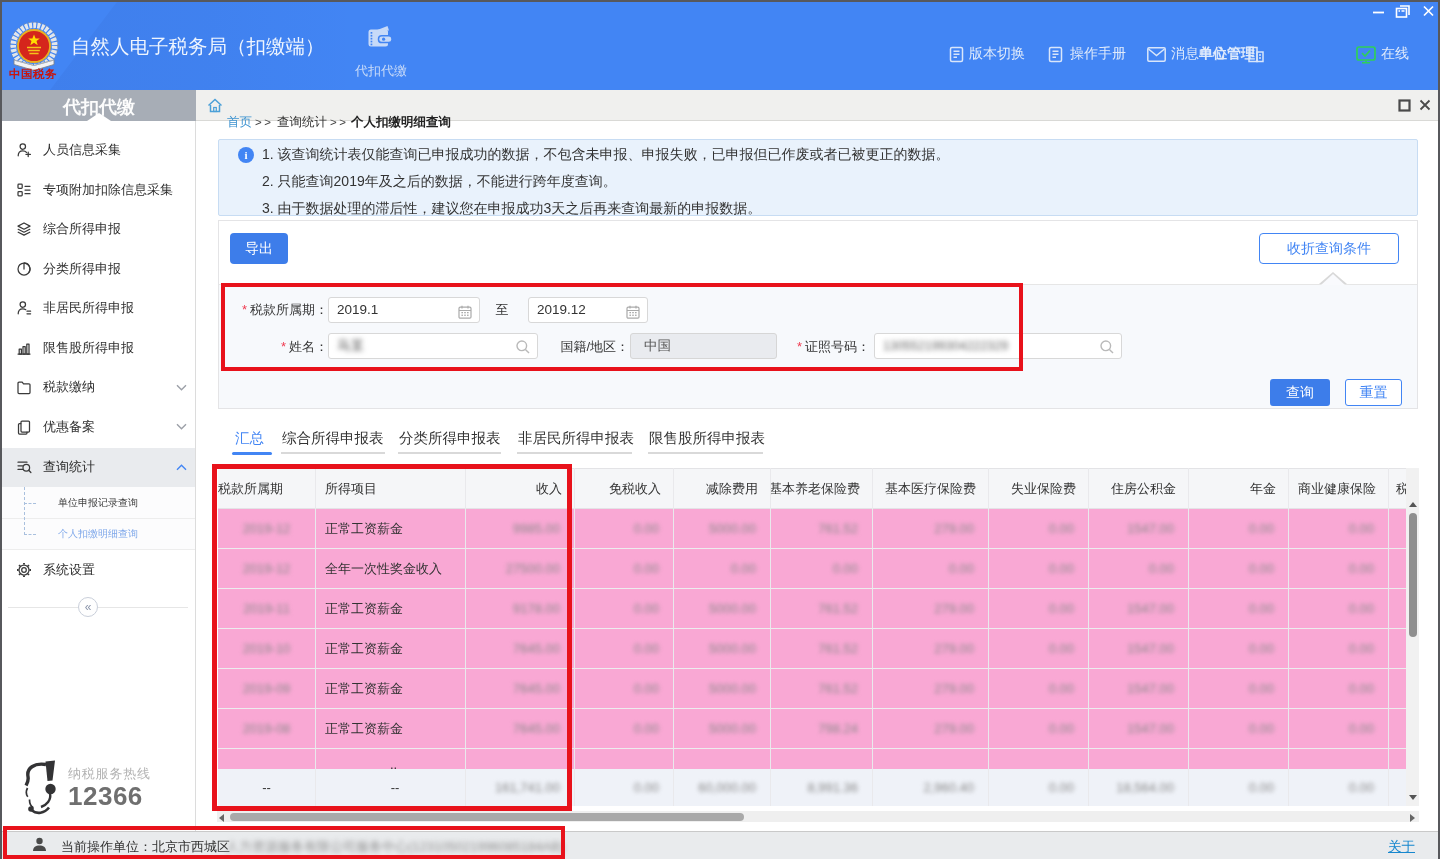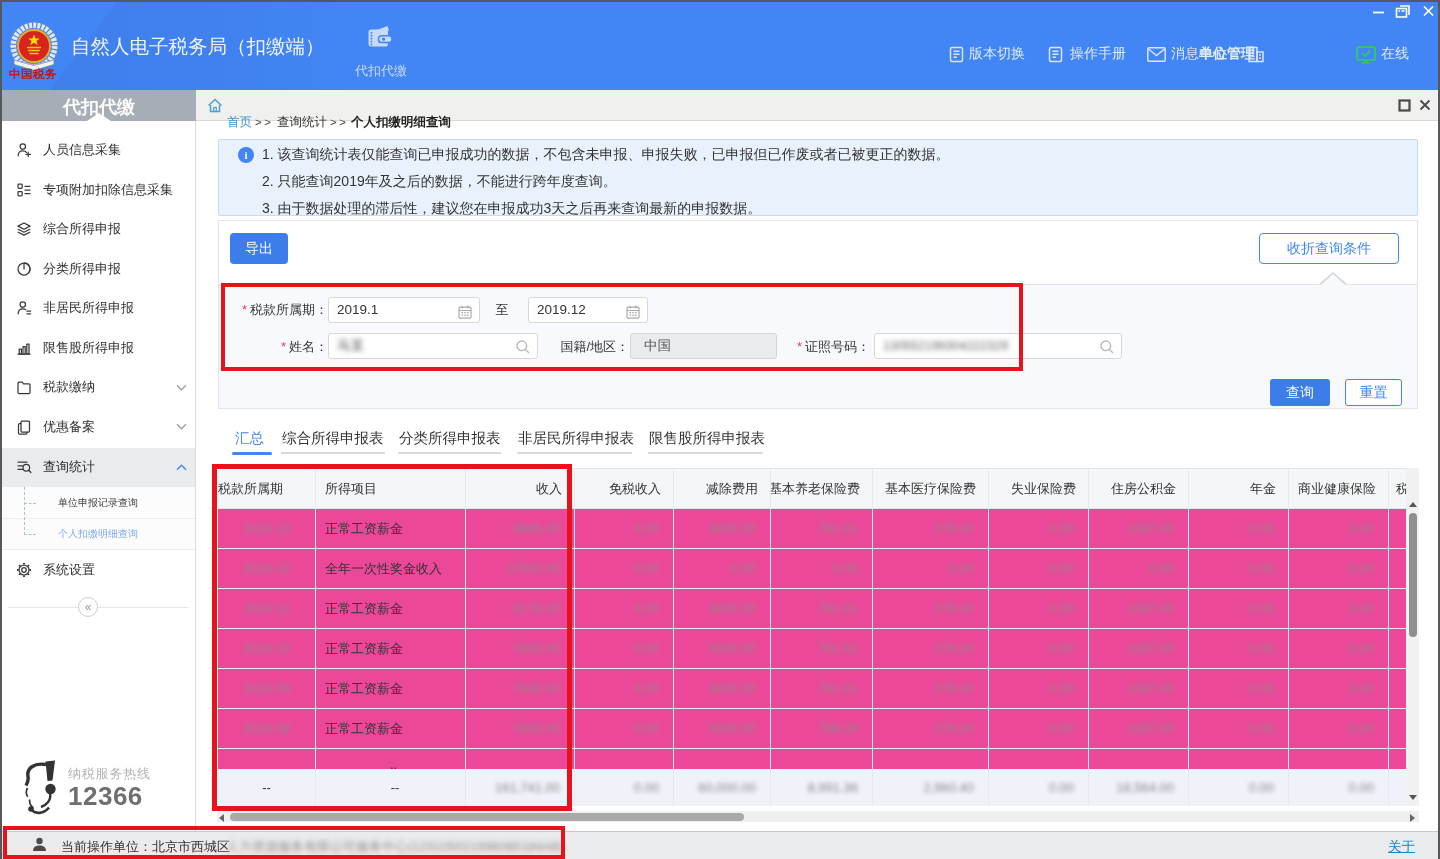--- a/index.html
+++ b/index.html
@@ -50,21 +50,21 @@
 #redbox1{left:221px;top:283px;width:802px;height:88px;border:4.5px solid #E8121B;}
 #redbox2{left:212px;top:464px;width:360px;height:347px;border:5px solid #E8121B;}
 #redbox3{left:3px;top:826px;width:562px;height:33px;border:4.5px solid #E8121B;}
 #btn-query{left:1270px;top:379px;width:60px;height:27px;background:#3D7DEA;border-radius:3px;color:#FFF;font-size:14px;text-align:center;line-height:27px;}
 #btn-reset{left:1345px;top:379px;width:57px;height:27px;background:#FFF;border:1px solid #4285F4;border-radius:3px;color:#4285F4;font-size:14px;text-align:center;line-height:25px;}
 
 .tab{top:430px;height:16px;line-height:16px;font-size:14.5px;color:#333;}
 .tabu{top:452px;height:2px;background:#D9D9D9;}
 
 #thead{left:218px;top:468px;width:1188px;height:41px;background:#F5F6F8;border-top:1px solid #E3E3E6;border-bottom:1px solid #E3E3E6;}
-.trow{left:218px;width:1188px;background:#ec4899;border-bottom:1px solid #ECECEE;}
+.trow{left:218px;width:1188px;background:#f9a8d4;border-bottom:1px solid #ECECEE;}
 #ttotal{background:#EFF2F8;border-bottom:none;}
 .cell{position:absolute;top:0;height:100%;display:flex;align-items:center;font-size:13px;color:#333;overflow:hidden;white-space:nowrap;}
 .num{justify-content:flex-end;padding-right:14px;}
 .ctr{justify-content:center;}
 .cline{width:1px;background:#E9E9EC;top:468px;height:338px;}
 
 #vsb{left:1406px;top:468px;width:13px;height:338px;background:#F1F1F1;}
 #vsb-thumb{left:1408.5px;top:513px;width:8px;height:124px;background:#8F8F8F;border-radius:4px;}
 .varr{left:1409px;width:0;height:0;border-left:4.5px solid transparent;border-right:4.5px solid transparent;}
 #hsb{left:217px;top:811px;width:1202px;height:11px;background:#EFEFEF;}

